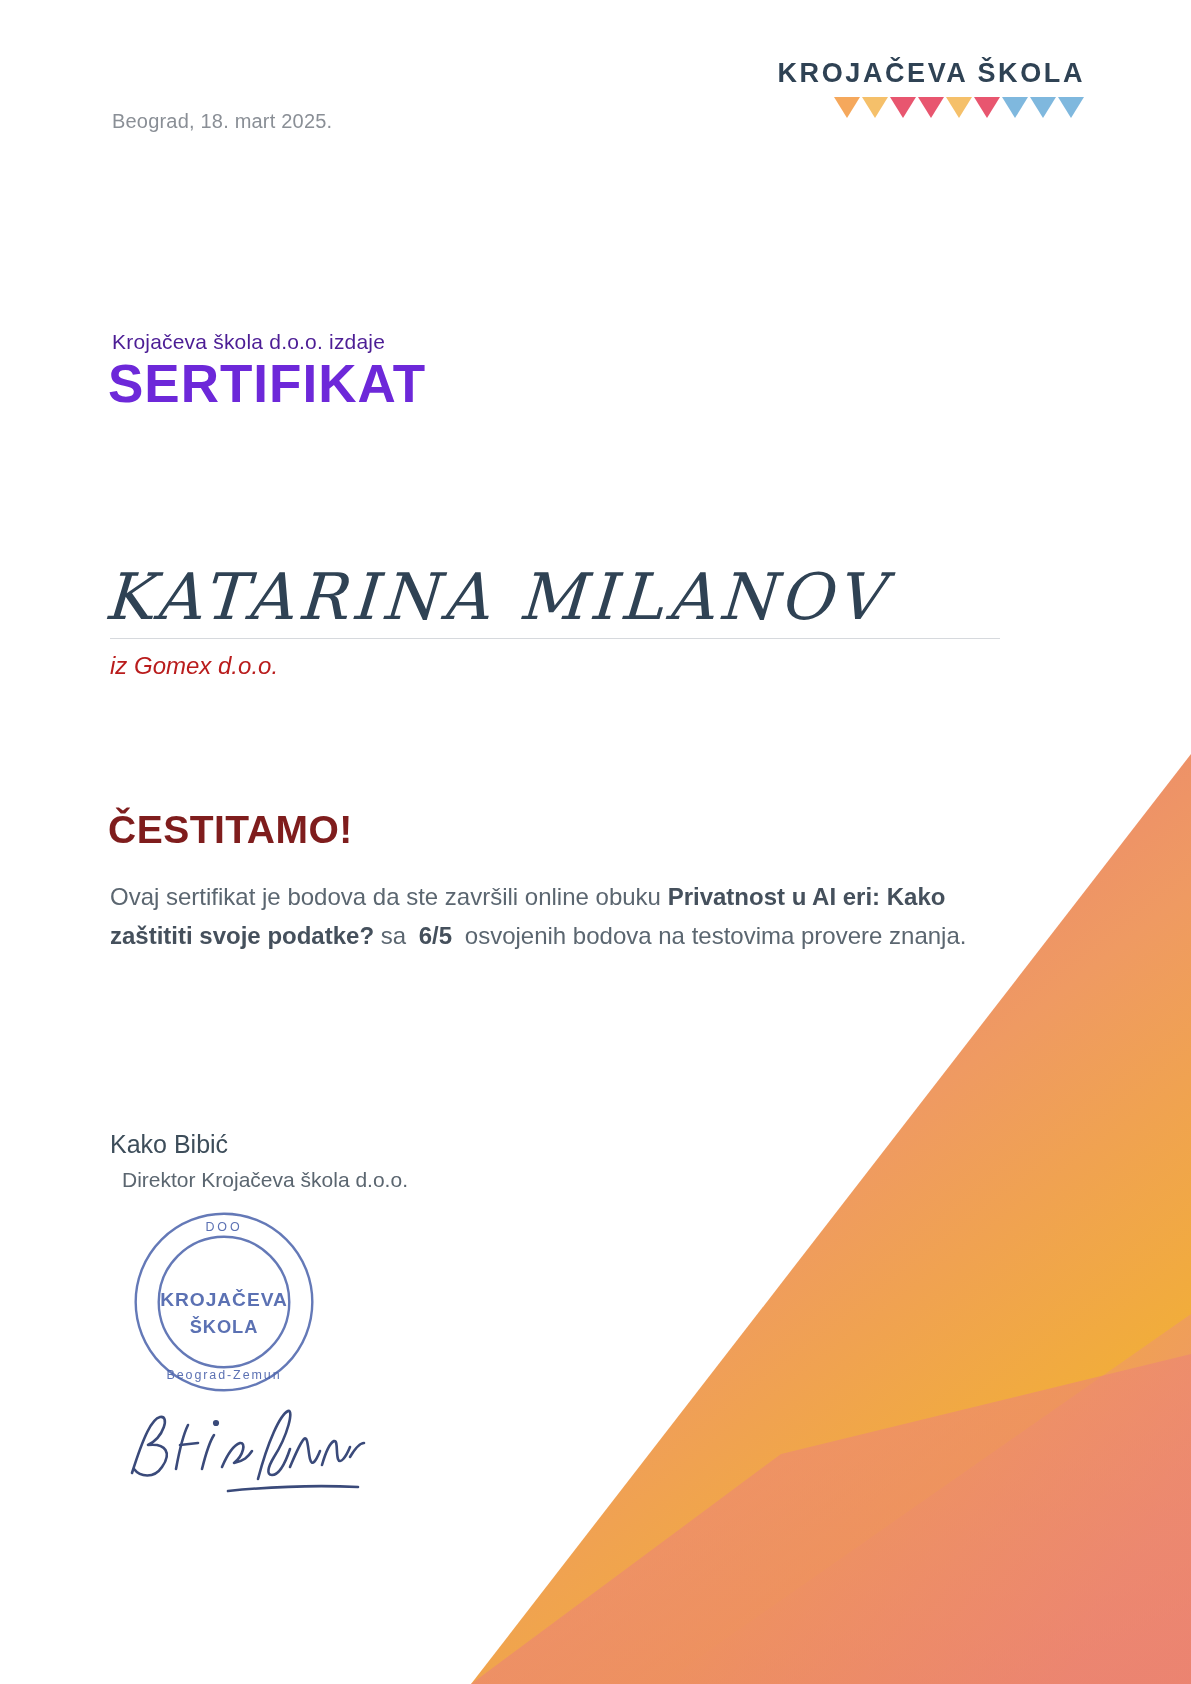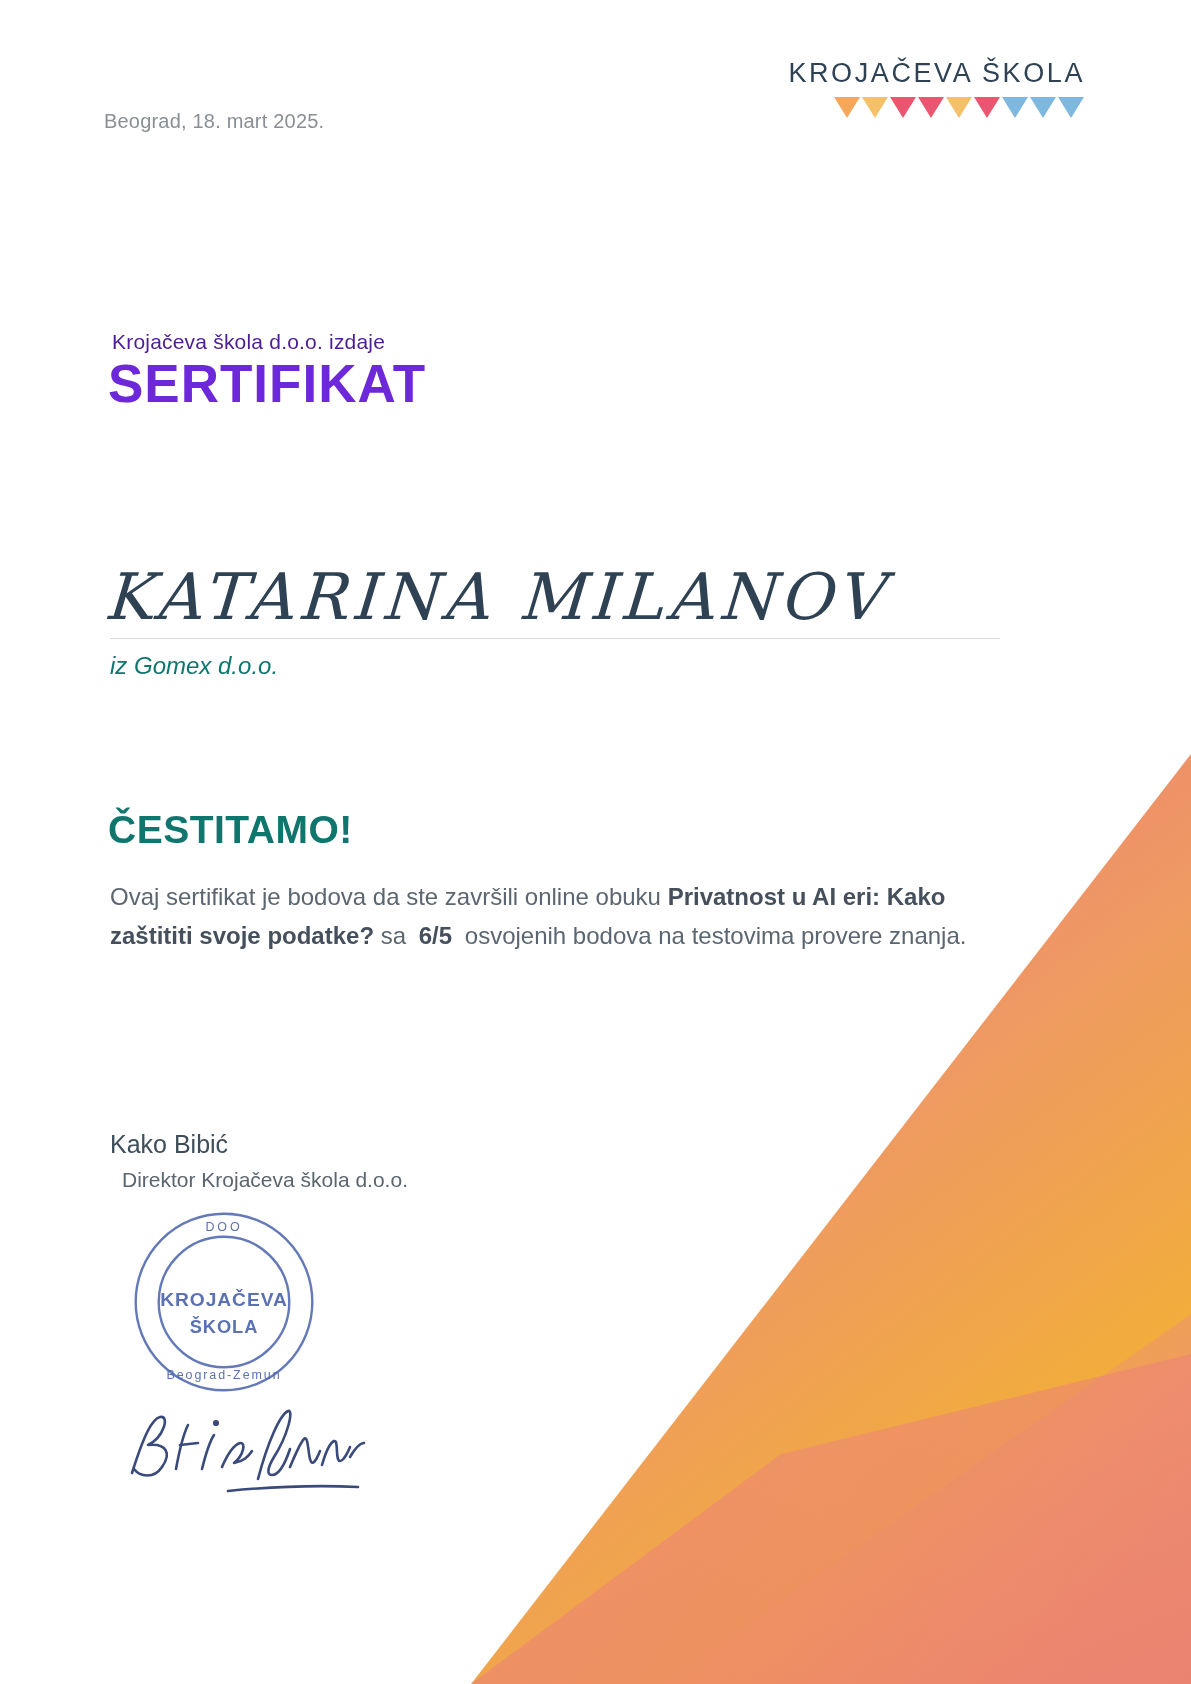--- a/index.html
+++ b/index.html
@@ -25,38 +25,38 @@
     right: 0;
     bottom: 0;
     width: 720px;
     height: 930px;
     pointer-events: none;
   }
 
   
   .date-line {
     position: absolute;
-    left: 104px;
+    left: 112px;
     top: 110px;
     font-size: 20px;
     color: #8a8f96;
     letter-spacing: 0.2px;
   }
   .logo-block {
     position: absolute;
     right: 106px;
     top: 58px;
     width: 330px;
     text-align: right;
   }
   .logo-text {
     font-size: 27px;
     letter-spacing: 2.6px;
     color: #2f4254;
-    font-weight: 400;
+    font-weight: 700;
   }
   .logo-tri-row {
     margin-top: 8px;
     display: flex;
     flex-direction: row;
     justify-content: flex-end;
     align-items: flex-start;
     height: 22px;
   }
   .tri {
@@ -109,31 +109,31 @@
     height: 1px;
     background: #d6d9dd;
     width: 890px;
   }
   .company {
     position: absolute;
     left: 110px;
     top: 652px;
     font-size: 24px;
     font-style: italic;
-    color: #0f766e;
+    color: #b91c1c;
   }
 
   
   .congrats {
     position: absolute;
     left: 108px;
     top: 808px;
     font-size: 39px;
     font-weight: bold;
-    color: #0f766e;
+    color: #7f1d1d;
     letter-spacing: 0.5px;
   }
   .body-text {
     position: absolute;
     left: 110px;
     top: 878px;
     width: 880px;
     font-size: 24px;
     line-height: 1.62;
     color: #5b6670;

